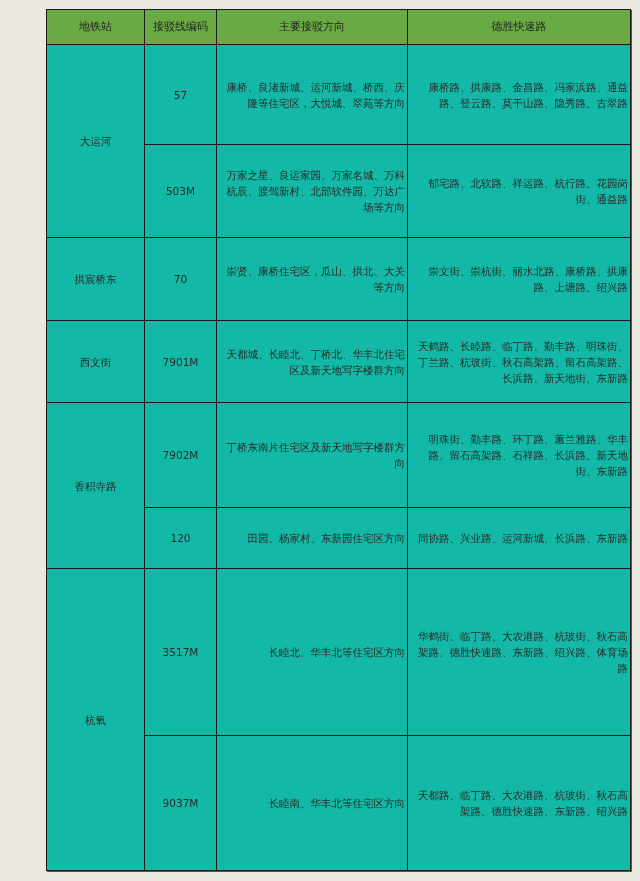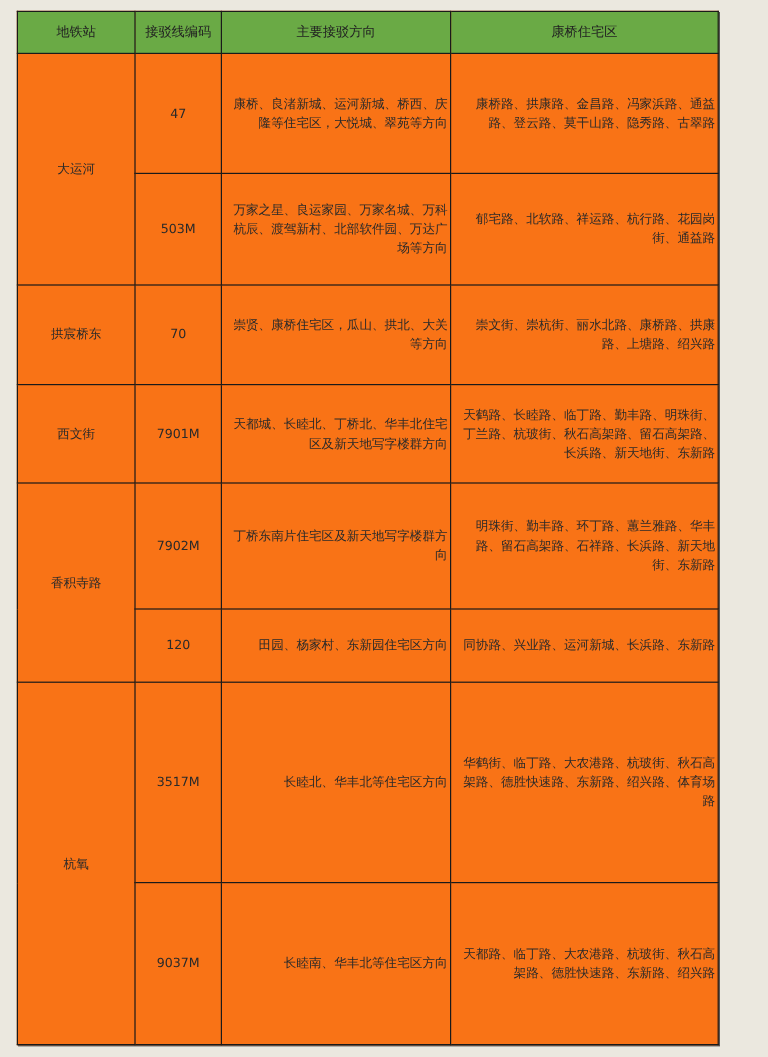--- a/index.html
+++ b/index.html
@@ -5,24 +5,24 @@
     html, body { margin: 0; padding: 0; }
     body {
       width: 640px; height: 881px;
       background: #ebe8df;
       font-family: "DejaVu Sans", "Liberation Sans", sans-serif;
       position: relative;
       overflow: hidden;
     }
     table.bus {
       position: absolute;
-      left: 14px; top: 9px;
+      left: 46px; top: 9px;
       width: 584px;
       border-collapse: collapse;
-      background: #f97316;
+      background: #14b8a6;
       table-layout: fixed;
       box-shadow: 1px 1px 0 #555;
     }
     table.bus th, table.bus td {
       border: 1.5px solid #1a1a1a;
       color: #2a2a2a;
       font-size: 10.5px;
       line-height: 16px;
       vertical-align: middle;
     }
@@ -45,27 +45,27 @@
     <col style="width:98px">
       <col style="width:72px">
       <col style="width:191px">
       <col style="width:223px">
   </colgroup>
   <thead>
     <tr>
       <th>地铁站</th>
       <th>接驳线编码</th>
       <th>主要接驳方向</th>
-      <th>康桥住宅区</th>
+      <th>德胜快速路</th>
     </tr>
   </thead>
   <tbody>
     <tr style="height:100px">
       <td class="station" rowspan="2">大运河</td>
-      <td class="code">47</td>
+      <td class="code">57</td>
       <td class="dir">康桥、良渚新城、运河新城、桥西、庆隆等住宅区，大悦城、翠苑等方向</td>
       <td class="road">康桥路、拱康路、金昌路、冯家浜路、通益路、登云路、莫干山路、隐秀路、古翠路</td>
     </tr>
     <tr style="height:93px">
       <td class="code">503M</td>
       <td class="dir">万家之星、良运家园、万家名城、万科杭辰、渡驾新村、北部软件园、万达广场等方向</td>
       <td class="road">郁宅路、北软路、祥运路、杭行路、花园岗街、通益路</td>
     </tr>
     <tr style="height:83px">
       <td class="station">拱宸桥东</td>

